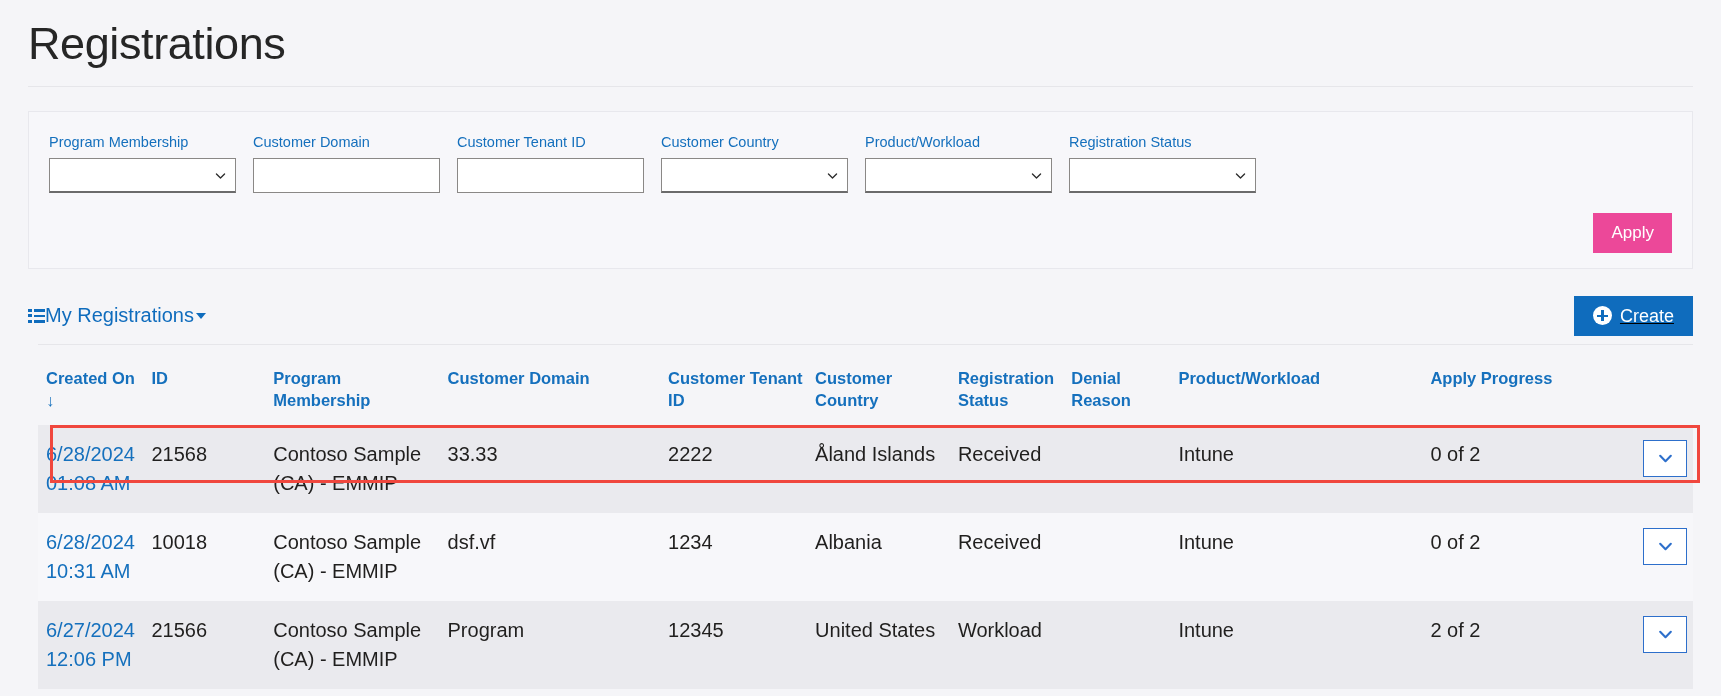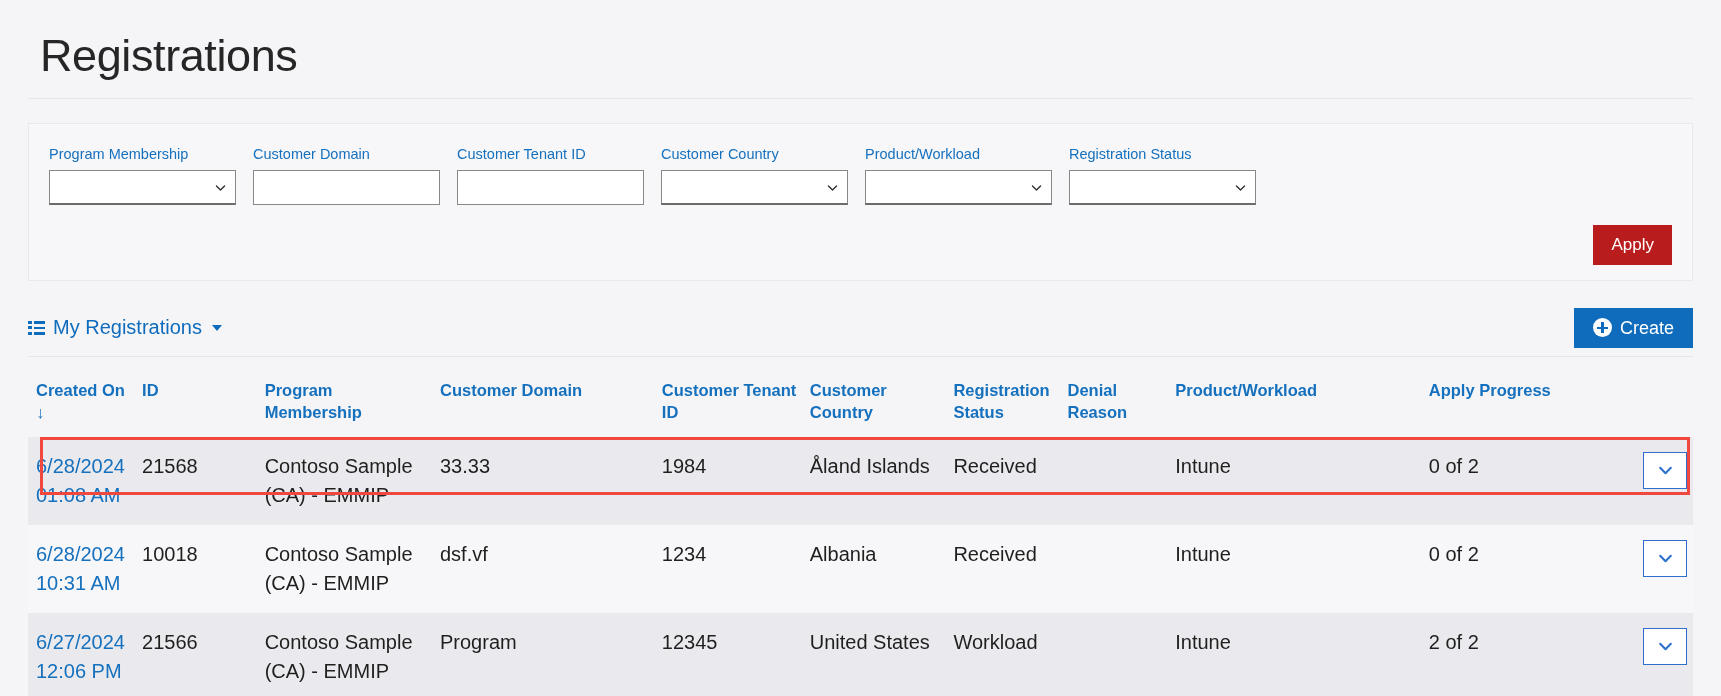--- a/index.html
+++ b/index.html
@@ -17,21 +17,21 @@
   .page-header {
     padding: 18px 0 0 28px;
     background: #f5f5f8;
   }
   .page-title {
     font-size: 45px;
     font-weight: 300;
     color: #262626;
     letter-spacing: -0.4px;
     line-height: 1.15;
-    margin: 12px;
+    margin: 0;
   }
   .title-rule {
     margin: 16px 28px 0 28px;
     border-bottom: 1px solid #e6e6ea;
   }
 
   
   .filter-panel {
     margin: 24px 28px 0 28px;
     background: #f7f7fa;
@@ -82,21 +82,21 @@
     pointer-events: none;
     width: 13px;
     height: 13px;
   }
   .chev svg { display: block; }
 
   .apply-btn {
     position: absolute;
     right: 20px;
     bottom: 15px;
-    background: #b91c1c;
+    background: #ec4899;
     color: #ffffff;
     border: none;
     font-family: "Liberation Sans", sans-serif;
     font-size: 17px;
     padding: 0 18px;
     height: 40px;
     min-width: 70px;
     cursor: pointer;
     line-height: 40px;
   }
@@ -108,21 +108,20 @@
     display: flex;
     align-items: center;
     justify-content: space-between;
   }
   .view-switch {
     display: flex;
     align-items: center;
     color: #0f6cbd;
     font-size: 20px;
     cursor: pointer;
-    gap: 8px;
     justify-content: space-between;
   }
   .list-icon {
     display: inline-block;
     width: 17px;
     height: 14px;
     position: relative;
   }
   .list-icon i {
     position: absolute;
@@ -144,21 +143,21 @@
   .list-icon b.b1 { top: 0.3px; }
   .list-icon b.b2 { top: 5.8px; }
   .list-icon b.b3 { top: 11.3px; }
   .caret-down {
     width: 0; height: 0;
     border-left: 5.5px solid transparent;
     border-right: 5.5px solid transparent;
     border-top: 6.5px solid #0f6cbd;
     margin-left: 2px;
   }
-  .toolbar-actions { display: flex; gap: 7px; }
+  .toolbar-actions { display: flex; gap: 7px; text-decoration: underline; }
   .btn-primary {
     background: #0f6cbd;
     color: #fff;
     border: none;
     font-family: "Liberation Sans", sans-serif;
     font-size: 18px;
     height: 40px;
     padding: 0 19px;
     cursor: pointer;
     display: inline-flex;
@@ -176,21 +175,21 @@
   .plus-circle:before, .plus-circle:after {
     content: "";
     position: absolute;
     background: #0f6cbd;
   }
   .plus-circle:before { left: 4px; top: 8.3px; width: 11px; height: 2.4px; }
   .plus-circle:after  { top: 4px; left: 8.3px; height: 11px; width: 2.4px; }
 
   
   .table-wrap {
-    margin: 5px 28px 0 28px;
+    margin: 5px 28px 0 38px;
     border-top: 1px solid #e6e6ea;
     padding-top: 0;
   }
   table.reg {
     width: 100%;
     border-collapse: collapse;
     table-layout: fixed;
   }
   table.reg th {
     text-align: left;
@@ -373,21 +372,21 @@
           <th>Apply Progress</th>
           <th></th>
         </tr>
     </thead>
     <tbody id="table-body">
         <tr class="row-alt">
           <td class="hl-wrap"><div class="hl-box" style="border-color: rgb(240, 71, 62); width: 1650px;"></div><a class="date-link">6/28/2024</a><br><span class="date-link">01:08 AM</span></td>
           <td>21568</td>
           <td>Contoso Sample (CA) - EMMIP</td>
           <td>33.33</td>
-          <td>1984</td>
+          <td>2222</td>
           <td>Åland Islands</td>
           <td>Received</td>
           <td></td>
           <td>Intune</td>
           <td>0 of 2</td>
           <td class="actions-cell"><button class="expand-btn">
               <svg width="17" height="17" viewBox="0 0 16 16">
                 <path d="M3 5.5 L8 10.5 L13 5.5" fill="none" stroke="#2d6fcb" stroke-width="2" stroke-linecap="round" stroke-linejoin="round"></path>
               </svg>
             </button></td>

